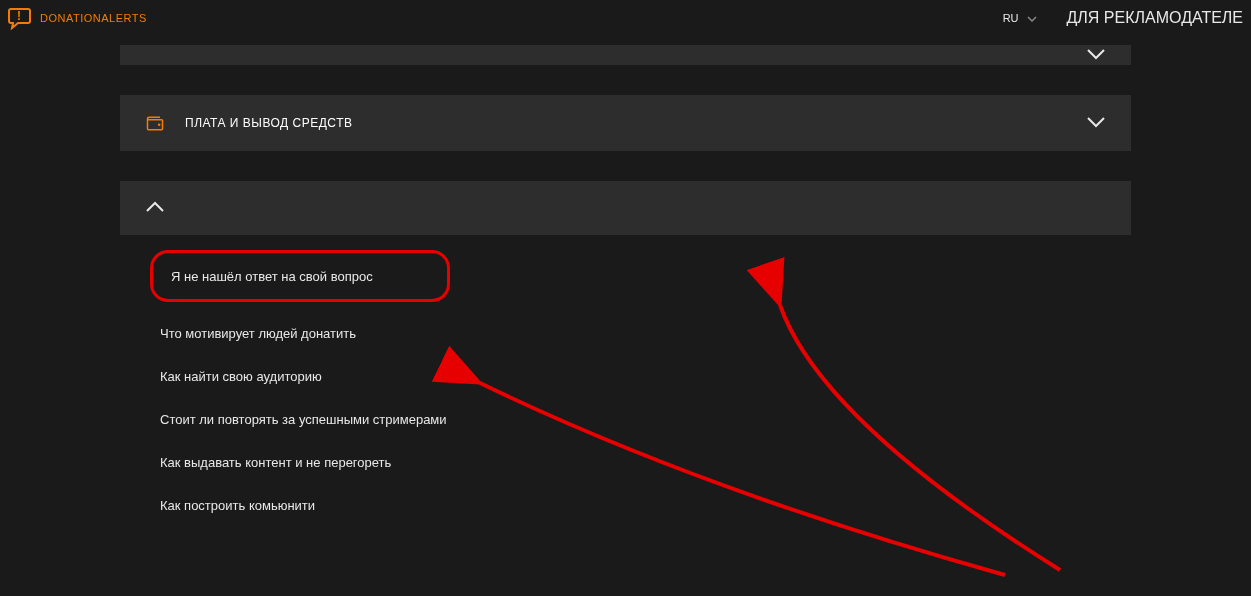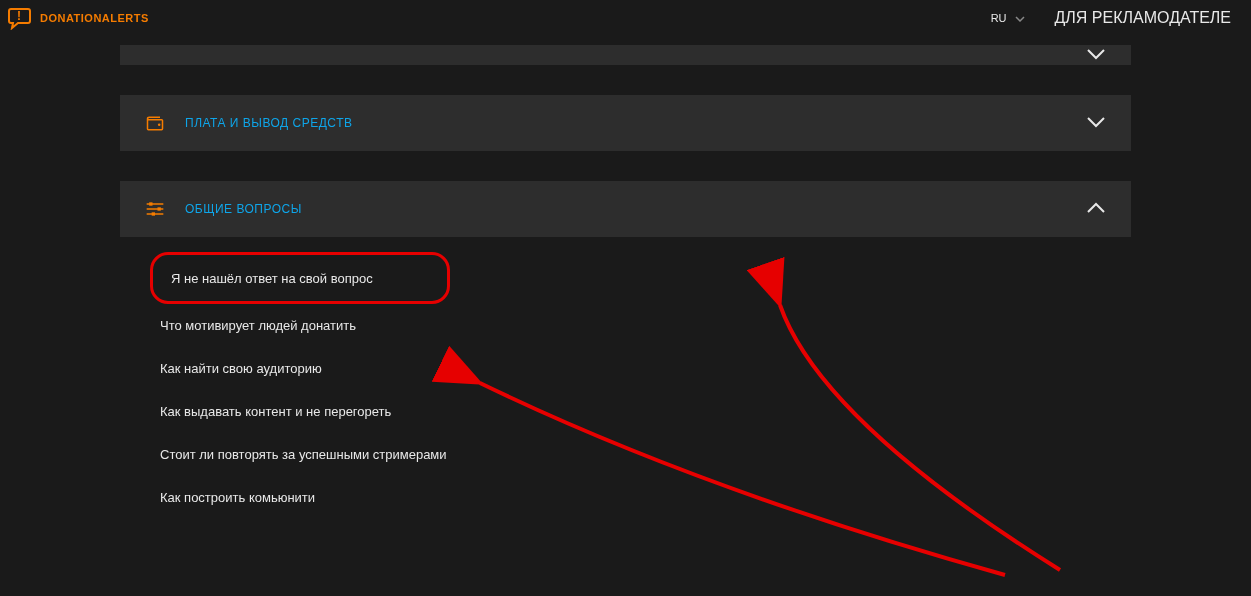--- a/index.html
+++ b/index.html
@@ -28,28 +28,28 @@
       gap: 8px;
       padding-left: 8px;
     }
     .logo-icon {
       width: 24px;
       height: 24px;
     }
     .logo-text {
       color: #f57c00;
       font-size: 11px;
-      font-weight: bold;
+      font-weight: normal;
       letter-spacing: 0.5px;
     }
     .header-right {
       display: flex;
       align-items: center;
       gap: 30px;
-      padding-right: 20px;
+      padding-right: 8px;
     }
     .lang-selector {
       display: flex;
       align-items: center;
       gap: 8px;
       color: #e8e8e8;
       font-size: 11px;
       cursor: pointer;
     }
     .lang-chevron {
@@ -82,40 +82,41 @@
       gap: 20px;
     }
     .section-icon {
       width: 20px;
       height: 20px;
       display: flex;
       align-items: center;
       justify-content: center;
     }
     .section-title {
-      color: #0ea5e9;
+      color: #ffffff;
       font-size: 12px;
       letter-spacing: 0.5px;
     }
     .chevron-icon {
       color: #e8e8e8;
     }
     .expanded-content {
       padding: 15px 30px 0 30px;
     }
     .expanded-item {
       color: #e8e8e8;
       font-size: 13px;
       padding: 14px 10px;
       cursor: pointer;
     }
     .highlighted-item {
       border: 3px solid #e60000;
       border-radius: 18px;
       padding: 14px 18px;
+      margin-bottom: 10px;
       display: inline-block;
       min-width: 300px;
     }
     .annotation-layer {
       position: absolute;
       top: 0;
       left: 0;
       width: 100%;
       height: 100%;
       pointer-events: none;
@@ -170,55 +171,42 @@
     </div>
     <span class="chevron-icon">
       <svg width="20" height="12" viewBox="0 0 20 12">
           <path d="M2 2 L10 10 L18 2" stroke="#e8e8e8" stroke-width="2" fill="none"></path>
         </svg>
     </span>
   </div>
 
 
   <div class="accordion-section" style="margin-bottom:0">
-    <div class="accordion-left">
-      <span class="section-icon">
-        <svg viewBox="0 0 24 24" width="20" height="20">
-          <line x1="2" y1="6" x2="22" y2="6" stroke="#f57c00" stroke-width="1.8"></line>
-          <rect x="5" y="4" width="4" height="4" fill="#f57c00"></rect>
-          <line x1="2" y1="12" x2="22" y2="12" stroke="#f57c00" stroke-width="1.8"></line>
-          <rect x="15" y="10" width="4" height="4" fill="#f57c00"></rect>
-          <line x1="2" y1="18" x2="22" y2="18" stroke="#f57c00" stroke-width="1.8"></line>
-          <rect x="8" y="16" width="4" height="4" fill="#f57c00"></rect>
-        </svg>
-      </span>
-      <span class="section-title">ОБЩИЕ ВОПРОСЫ</span>
-    </div>
     <span class="chevron-icon">
       <svg width="20" height="12" viewBox="0 0 20 12">
           <path d="M2 10 L10 2 L18 10" stroke="#e8e8e8" stroke-width="2" fill="none"></path>
         </svg>
     </span>
   </div>
 
   <div class="expanded-content">
     <div class="highlighted-item">
       <span style="color:#e8e8e8;font-size:13px;">Я не нашёл ответ на свой вопрос</span>
     </div>
     <div class="expanded-item">
       <span>Что мотивирует людей донатить</span>
     </div>
     <div class="expanded-item">
       <span>Как найти свою аудиторию</span>
     </div>
     <div class="expanded-item">
+      <span>Стоит ли повторять за успешными стримерами</span>
+    </div>
+    <div class="expanded-item">
       <span>Как выдавать контент и не перегореть</span>
-    </div>
-    <div class="expanded-item">
-      <span>Стоит ли повторять за успешными стримерами</span>
     </div>
     <div class="expanded-item">
       <span>Как построить комьюнити</span>
     </div>
   </div>
 
 </div>
 
 <svg class="annotation-layer" width="1251" height="596">
   <defs>

